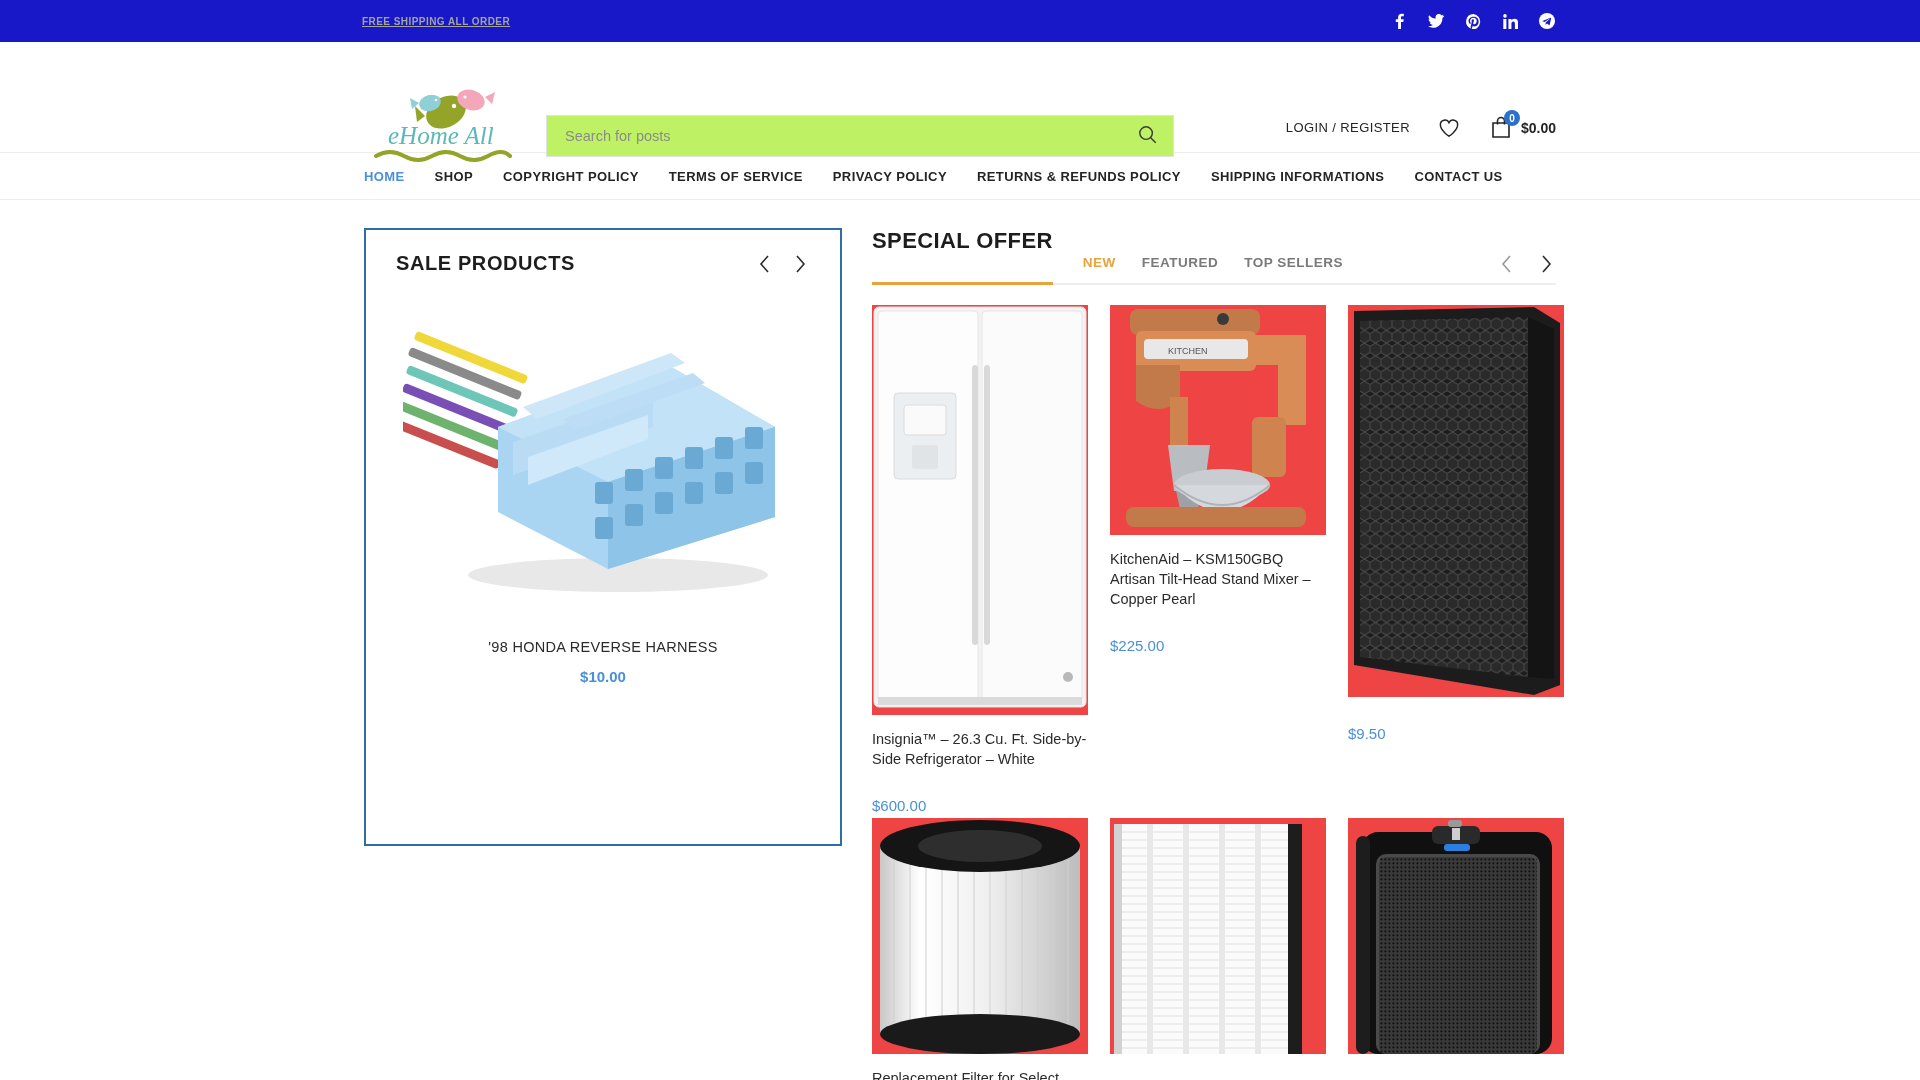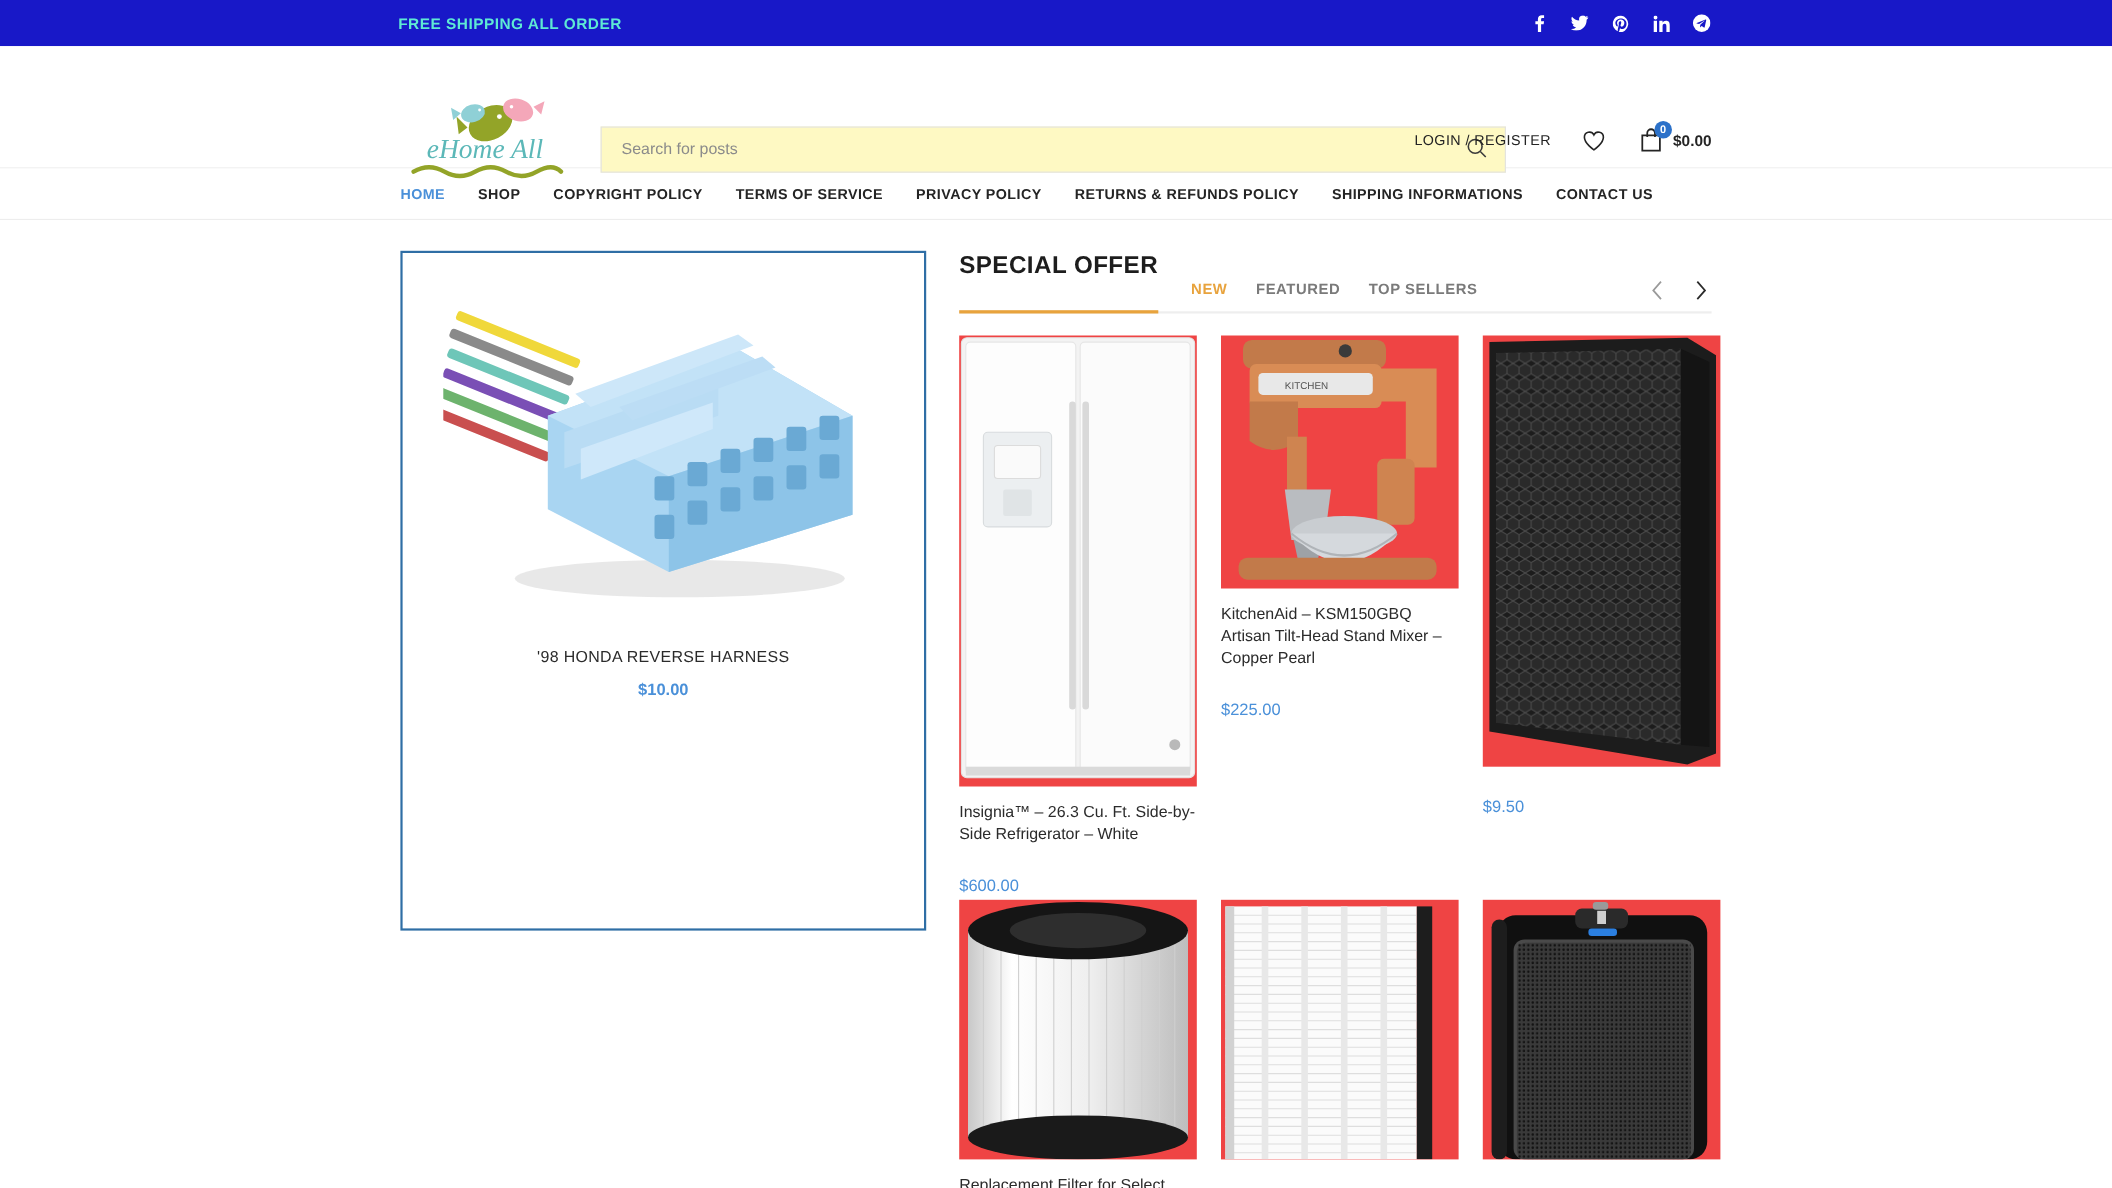--- a/index.html
+++ b/index.html
@@ -17,24 +17,25 @@
     background:#1818c8;
     display:flex;
     align-items:center;
     justify-content:space-between;
     padding:0 200px 0 0;
     position:relative;
   }
   .topbar-msg {
     position:absolute;
     left:362px;
-    font-size:14px;
+    font-size:10px;
     font-weight:bold;
     letter-spacing:.45px;
-    color:#5eead4;
+    color:#a3a3a3;
+    text-decoration:underline;
   }
   .socials {
     position:absolute;
     right:365px;
     display:flex;
     align-items:center;
     gap:21px;
   }
   .socials .s-ico {
     width:16px; height:17px;
@@ -58,24 +59,24 @@
     top:44px;
     width:148px;
     height:78px;
   }
   .logo svg { display:block; }
 
   .search-wrap {
     position:absolute;
     left:546px;
     top:73px;
-    width:823px;
+    width:628px;
     height:42px;
     border:1px solid #e1e1e1;
-    background:#fef9c3;
+    background:#bef264;
     display:flex;
   }
   .search-input {
     flex:1;
     border:none;
     outline:none;
     height:100%;
     padding:0 18px;
     font-size:14.5px;
     font-family:"Liberation Sans", sans-serif;
@@ -358,20 +359,35 @@
   <span class="nav-item">TERMS OF SERVICE</span>
   <span class="nav-item">PRIVACY POLICY</span>
   <span class="nav-item">RETURNS &amp; REFUNDS POLICY</span>
   <span class="nav-item">SHIPPING INFORMATIONS</span>
   <span class="nav-item">CONTACT US</span>
 </div>
 
 <div class="content">
 
   <div class="sale-panel">
+    <div class="panel-head">
+      <span class="panel-title">SALE PRODUCTS</span>
+      <span class="panel-arrows">
+        <span class="arrow-btn">
+          <svg width="11" height="18" viewBox="0 0 11 18">
+              <polyline points="9,1 2,9 9,17" fill="none" stroke="#2b2b2b" stroke-width="1.6"></polyline>
+            </svg>
+        </span>
+        <span class="arrow-btn">
+          <svg width="11" height="18" viewBox="0 0 11 18">
+              <polyline points="2,1 9,9 2,17" fill="none" stroke="#2b2b2b" stroke-width="1.6"></polyline>
+            </svg>
+        </span>
+      </span>
+    </div>
 
     <div class="sale-img-box">
       <svg width="400" height="300" viewBox="0 0 400 300">
         <g transform="translate(6,0)">
           <rect x="8" y="24" width="120" height="9" rx="3" fill="#f0d83a" transform="rotate(22 8 24)"></rect>
           <rect x="2" y="40" width="120" height="9" rx="3" fill="#8a8a8a" transform="rotate(22 2 40)"></rect>
           <rect x="0" y="58" width="118" height="9" rx="3" fill="#6ec6b8" transform="rotate(22 0 58)"></rect>
           <rect x="-4" y="76" width="116" height="9" rx="3" fill="#7a4fb5" transform="rotate(22 -4 76)"></rect>
           <rect x="-8" y="94" width="114" height="9" rx="3" fill="#6db36d" transform="rotate(22 -8 94)"></rect>
           <rect x="-12" y="112" width="112" height="9" rx="3" fill="#c94f4f" transform="rotate(22 -12 112)"></rect>

